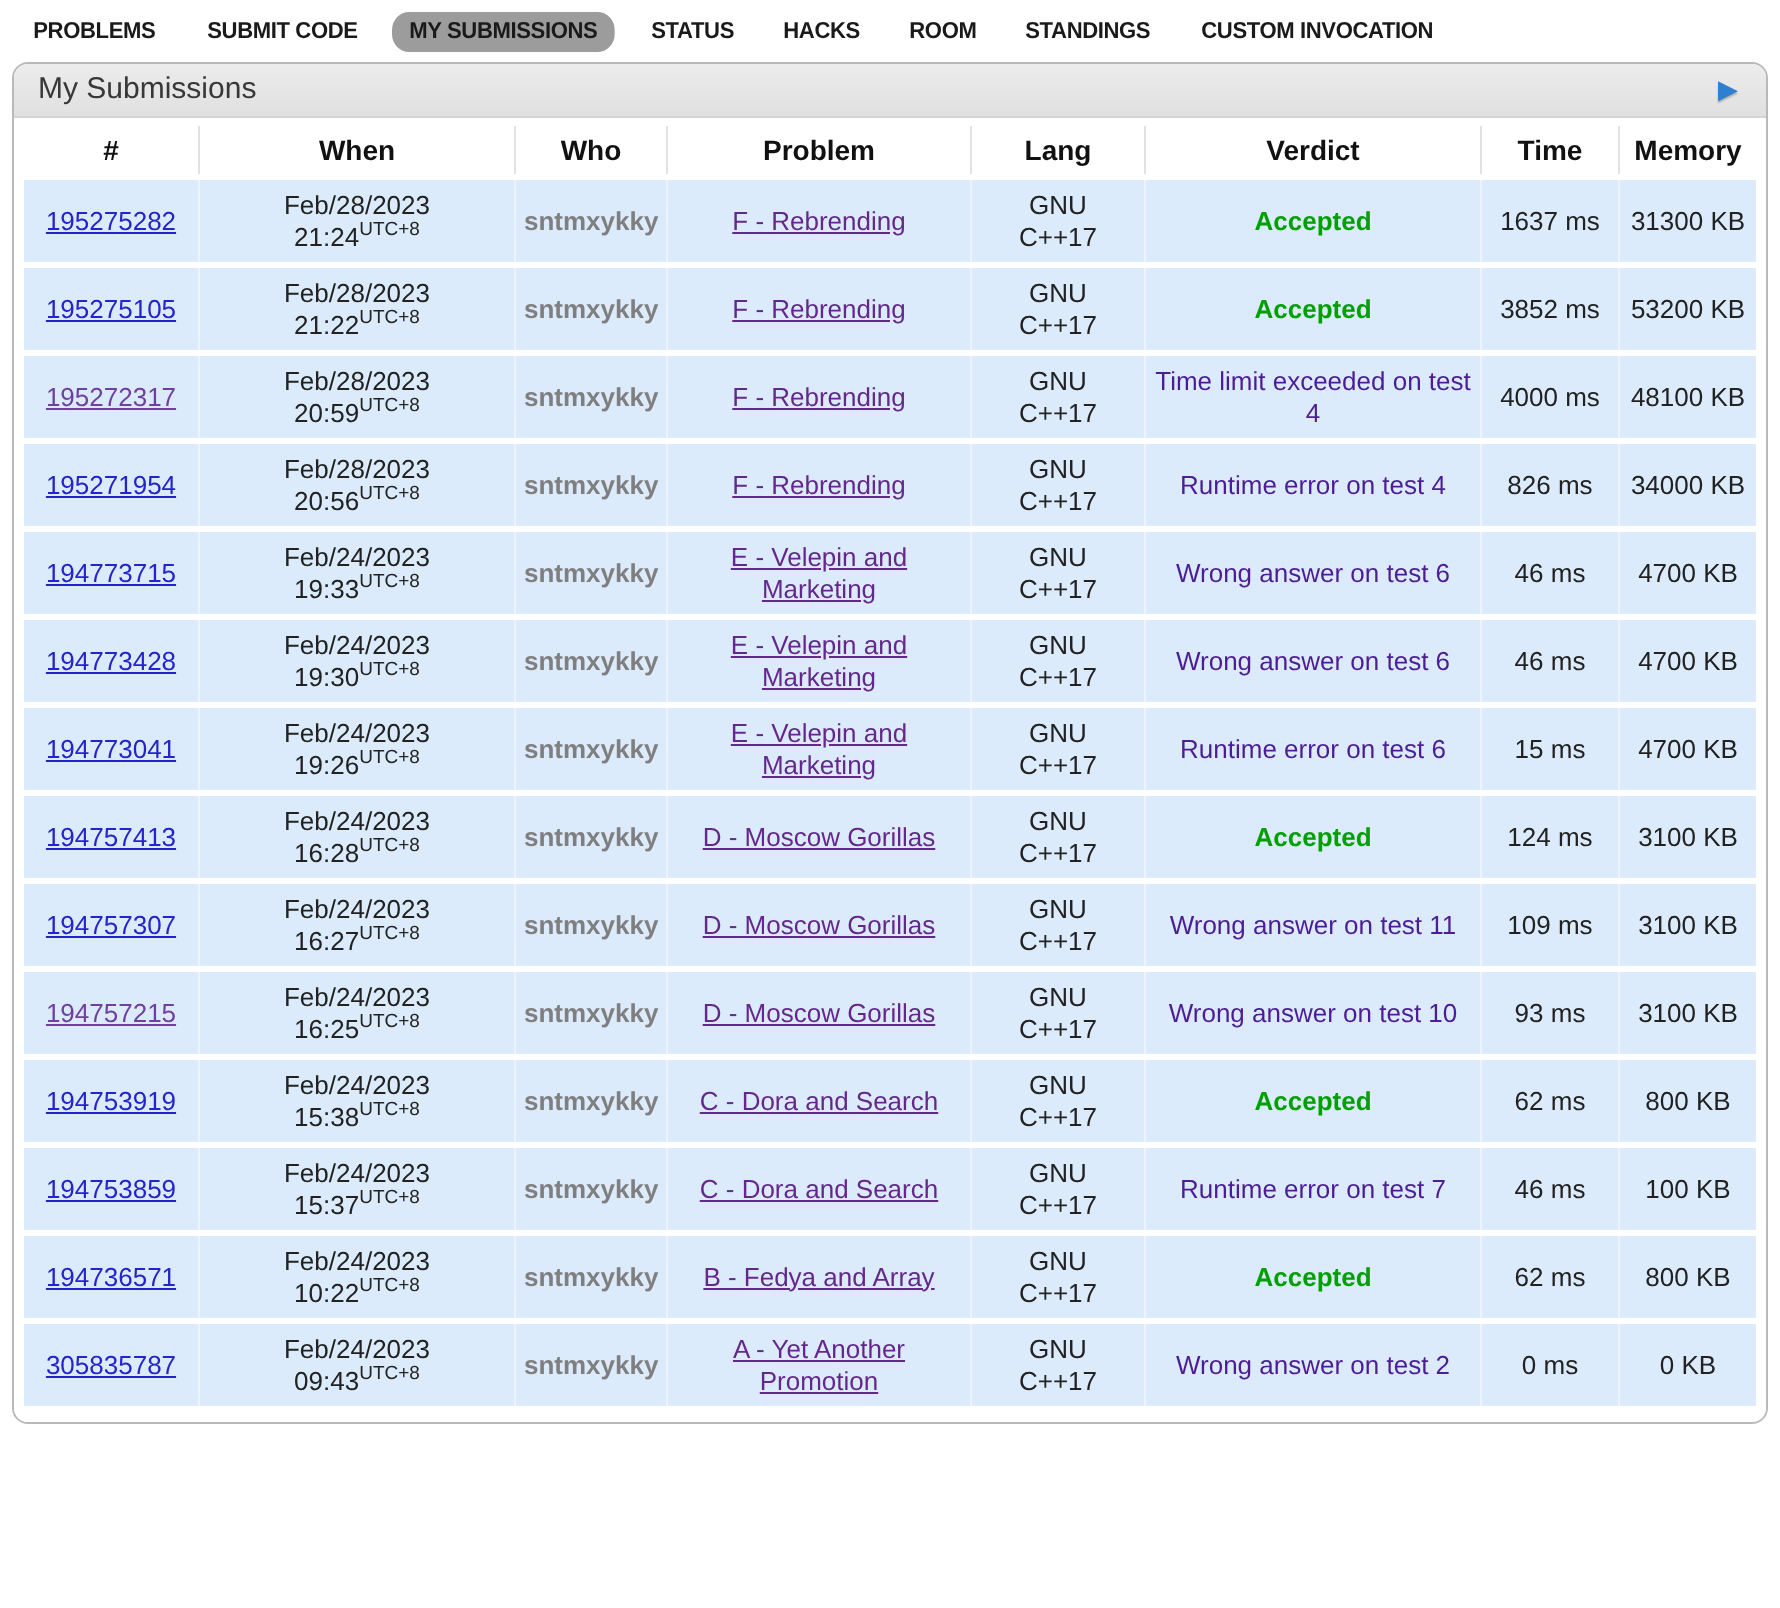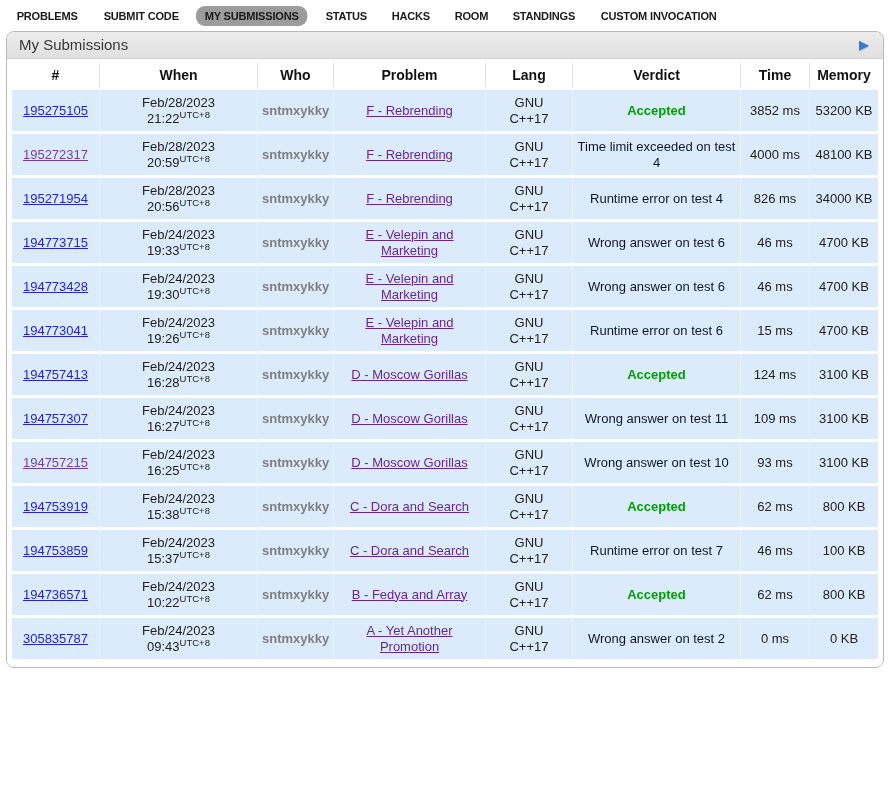--- a/index.html
+++ b/index.html
@@ -35,21 +35,21 @@
     text-align:center;vertical-align:middle;font-size:13px;color:#222;line-height:16px;
     box-sizing:border-box;overflow:hidden;}
   tbody td:last-child{border-right:none;}
 
   a.sub-link{color:#2424cc;text-decoration:underline;}
   a.sub-link.visited{color:#7040a0;}
   a.problem-link{color:#64288c;text-decoration:underline;}
   .who-name{color:#7f7f7f;font-weight:bold;}
   .lang-cell{white-space:pre-line;}
   .verdict.accepted{color:#00a000;font-weight:bold;}
-  .verdict.rejected{color:#0f172a;}
+  .verdict.rejected{color:#4c1d95;}
   .when-time sup{font-size:9.5px;vertical-align:super;line-height:0;}
 </style>
 </head>
 <body>
 
 <div class="contest-nav" id="nav-root">
     <a class="nav-item">Problems</a>
     <a class="nav-item">Submit Code</a>
     <a class="nav-item active">My Submissions</a>
     <a class="nav-item">Status</a>
@@ -83,20 +83,34 @@
             <th>Who</th>
             <th>Problem</th>
             <th>Lang</th>
             <th>Verdict</th>
             <th>Time</th>
             <th>Memory</th>
           </tr>
         </thead>
       <tbody id="body-rows">
           <tr>
+            <td><a class="sub-link">195275282</a></td>
+            <td>
+              <div class="when-date">Feb/28/2023</div>
+              <div class="when-time">21:24<sup>UTC+8</sup></div>
+            </td>
+            <td><span class="who-name">sntmxykky</span></td>
+            <td><a class="problem-link">F - Rebrending</a></td>
+            <td class="lang-cell">GNU
+C++17</td>
+            <td><span class="verdict accepted">Accepted</span></td>
+            <td>1637 ms</td>
+            <td>31300 KB</td>
+          </tr>
+          <tr>
             <td><a class="sub-link">195275105</a></td>
             <td>
               <div class="when-date">Feb/28/2023</div>
               <div class="when-time">21:22<sup>UTC+8</sup></div>
             </td>
             <td><span class="who-name">sntmxykky</span></td>
             <td><a class="problem-link">F - Rebrending</a></td>
             <td class="lang-cell">GNU
 C++17</td>
             <td><span class="verdict accepted">Accepted</span></td>

